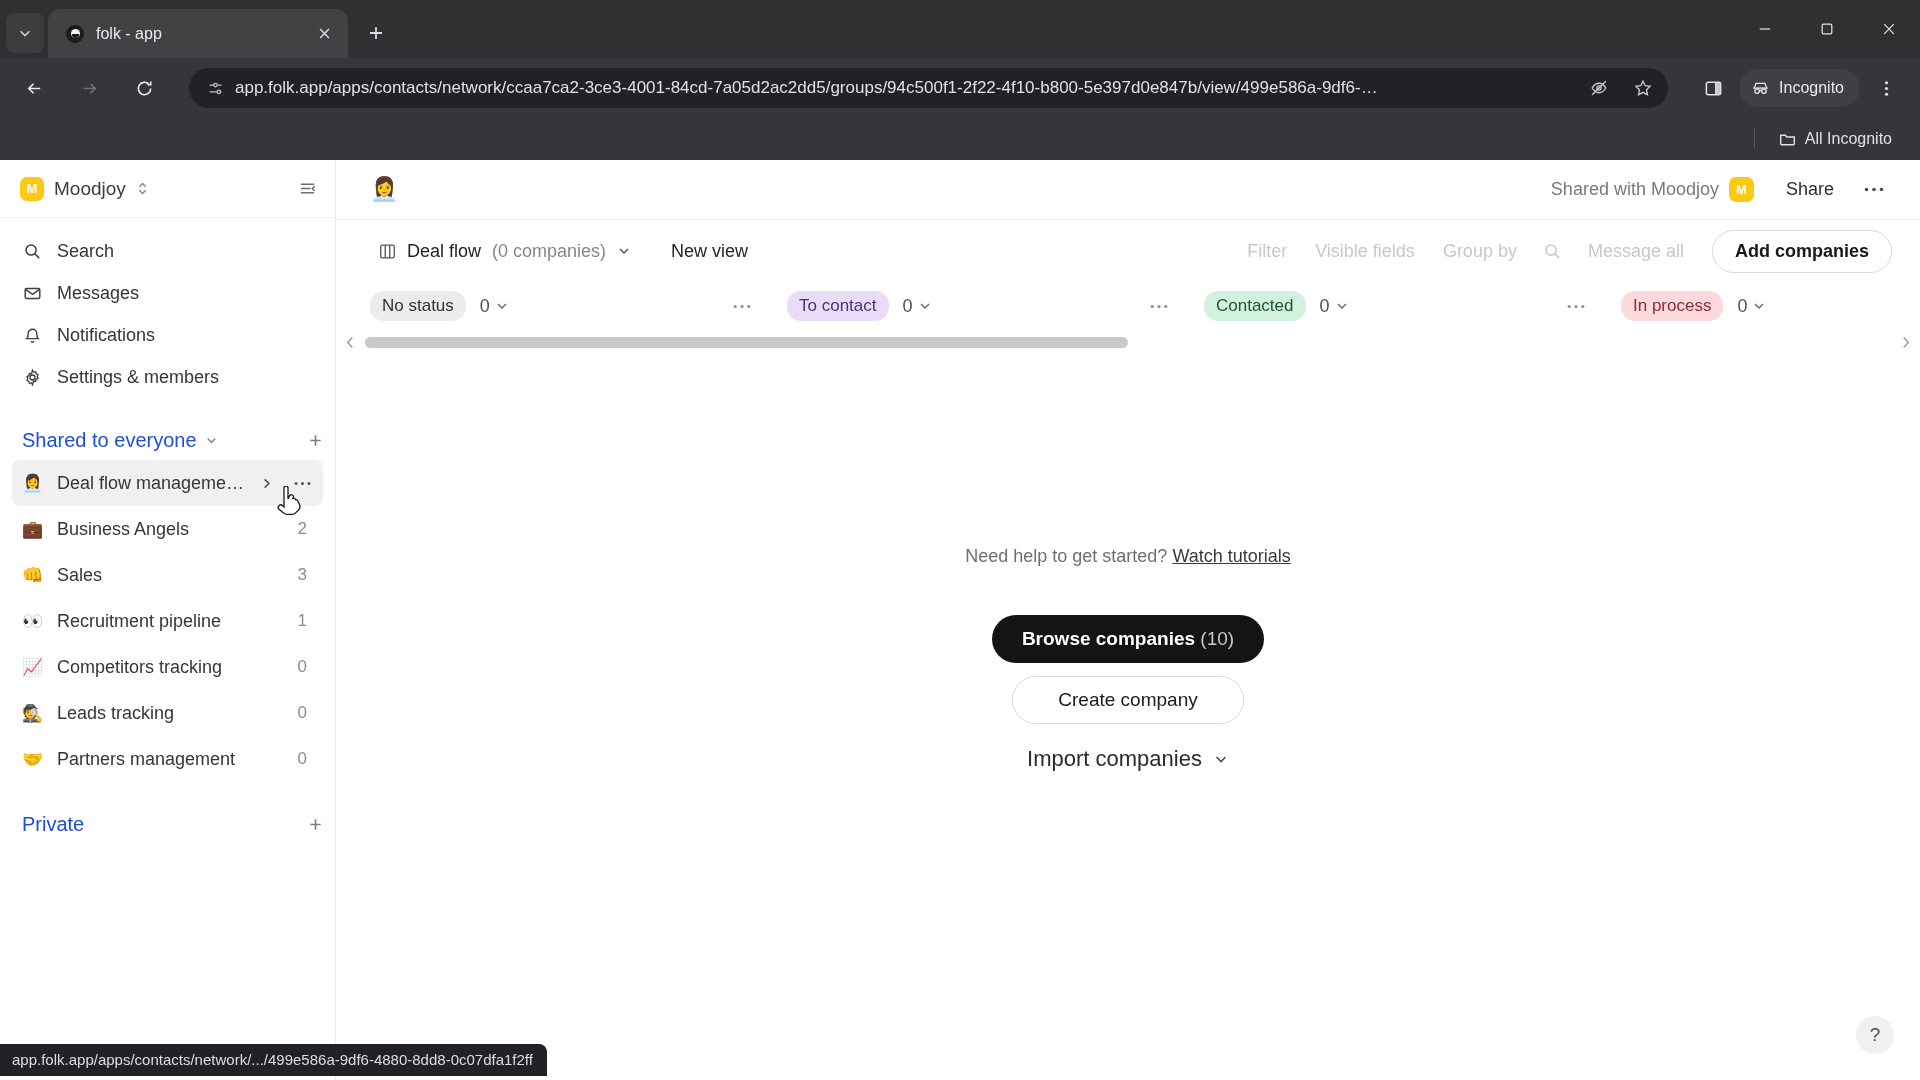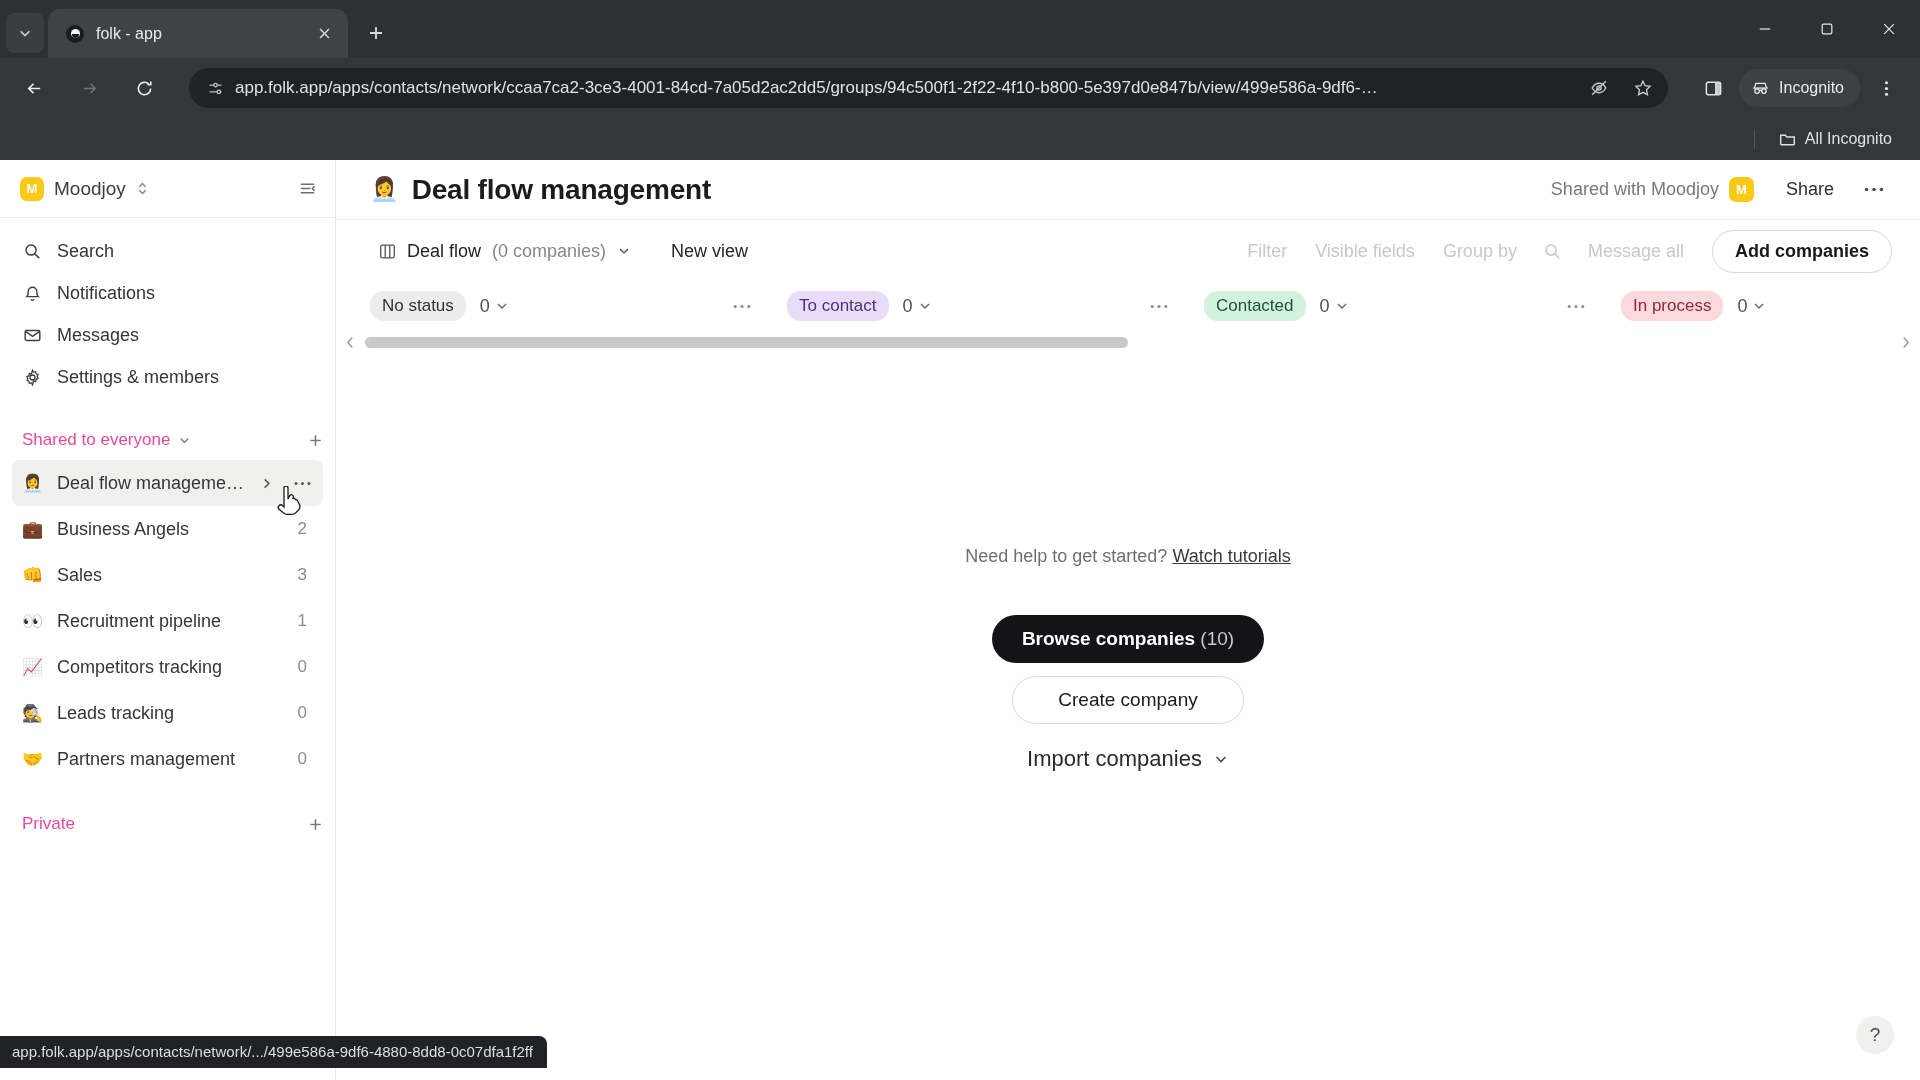--- a/index.html
+++ b/index.html
@@ -112,21 +112,21 @@
     height: 42px; display: flex; align-items: center; gap: 14px;
     padding: 0 10px; border-radius: 8px; color: #36363a; font-size: 18px;
   }
   .nav-item .ico { width: 21px; display:flex; align-items:center; justify-content:center; color:#3f3f42; flex:none; }
   .nav-item .ico svg { width: 19px; height: 19px; }
 
   .group-header {
     display: flex; align-items: center; gap: 8px;
     padding: 0 12px 0 22px; height: 40px; margin-top: 22px;
   }
-  .group-header .ghl { font-size: 17px; color: #ec4899; }
+  .group-header .ghl { font-size: 20px; color: #1d4ed8; }
   .group-header .gcaret { color: #8a8a87; display:flex;align-items:center; }
   .group-header .gcaret svg { width: 13px; height: 13px; }
   .group-header .gplus { margin-left: auto; color: #7b7b78; display:flex;align-items:center; }
   .group-header .gplus svg { width: 15px; height: 15px; }
 
   .glist { padding: 0 12px; }
   .gitem {
     height: 46px; display: flex; align-items: center; gap: 13px;
     padding: 0 10px; border-radius: 8px; color: #36363a; font-size: 18px; position: relative;
   }
@@ -215,21 +215,21 @@
   .import-row { margin-top: 22px; display: flex; align-items: center; gap: 11px; font-size: 22px; color: #2a2a2e; }
   .import-row svg { width: 16px; height: 16px; color: #4c4c50; }
 
   .help-fab {
     position: absolute; right: 26px; bottom: 26px; width: 38px; height: 38px;
     border-radius: 50%; background: #f0f0ee; display:flex;align-items:center;justify-content:center;
     color: #4a4a4e; font-size: 19px;
   }
 
   .status-bubble {
-    position: absolute; left: 0; bottom: 12px; background: #212225; color: #dcdee1;
+    position: absolute; left: 0; bottom: 4px; background: #212225; color: #dcdee1;
     font-size: 15px; padding: 7px 14px 8px 12px; border-radius: 0 8px 0 0; white-space: nowrap;
     max-width: 640px; overflow: hidden; text-overflow: ellipsis;
   }
 </style>
 </head>
 <body>
 
 <div class="browser">
 
   <div class="tabstrip">
@@ -377,34 +377,34 @@
             <svg viewBox="0 0 20 20" fill="none" stroke="currentColor" stroke-width="1.6">
                 <circle cx="8.5" cy="8.5" r="5.3"></circle>
                 <path d="M12.6 12.6L17 17"></path>
               </svg>
           </span>
           <span>Search</span>
         </div>
         <div class="nav-item">
           <span class="ico">
             <svg viewBox="0 0 20 20" fill="none" stroke="currentColor" stroke-width="1.5">
-                <path d="M5.5 8a4.5 4.5 0 1 1 9 0c0 4 1.4 5.3 1.4 5.3H4.1S5.5 12 5.5 8z"></path>
-                <path d="M8.3 16a1.9 1.9 0 0 0 3.4 0"></path>
-              </svg>
-          </span>
-          <span>Notifications</span>
+                <rect x="2.3" y="4.8" width="15.4" height="10.4" rx="1.4"></rect>
+                <path d="M2.6 5.6L10 11l7.4-5.4"></path>
+              </svg>
+          </span>
+          <span>Messages</span>
         </div>
         <div class="nav-item">
           <span class="ico">
             <svg viewBox="0 0 20 20" fill="none" stroke="currentColor" stroke-width="1.5">
-                <rect x="2.3" y="4.8" width="15.4" height="10.4" rx="1.4"></rect>
-                <path d="M2.6 5.6L10 11l7.4-5.4"></path>
-              </svg>
-          </span>
-          <span>Messages</span>
+                <path d="M5.5 8a4.5 4.5 0 1 1 9 0c0 4 1.4 5.3 1.4 5.3H4.1S5.5 12 5.5 8z"></path>
+                <path d="M8.3 16a1.9 1.9 0 0 0 3.4 0"></path>
+              </svg>
+          </span>
+          <span>Notifications</span>
         </div>
         <div class="nav-item">
           <span class="ico">
             <svg viewBox="0 0 20 20" fill="none" stroke="currentColor" stroke-width="1.4">
                 <circle cx="10" cy="10" r="2.6"></circle>
                 <path d="M10 2.4l1.1 1.9 2.2-.4.5 2.2 2 .9-.9 2 .9 2-2 .9-.5 2.2-2.2-.4L10 17.6l-1.1-1.9-2.2.4-.5-2.2-2-.9.9-2-.9-2 2-.9.5-2.2 2.2.4z"></path>
               </svg>
           </span>
           <span>Settings &amp; members</span>
         </div>
@@ -483,21 +483,20 @@
               <path d="M8 2.5v11M2.5 8h11"></path>
             </svg>
         </span>
       </div>
     </div>
 
     <div class="main">
 
       <div class="main-header">
         <span class="mh-emoji">👩‍💼</span>
-        <span class="mh-title">Deal flow management</span>
         <div class="mh-right">
           <span class="shared-with">Shared with Moodjoy</span>
           <span class="shared-avatar">M</span>
           <span class="share-btn">Share</span>
           <span class="mh-dots">
             <svg viewBox="0 0 20 5" fill="currentColor">
                 <circle cx="2.5" cy="2.5" r="1.8"></circle>
                 <circle cx="10" cy="2.5" r="1.8"></circle>
                 <circle cx="17.5" cy="2.5" r="1.8"></circle>
               </svg>

